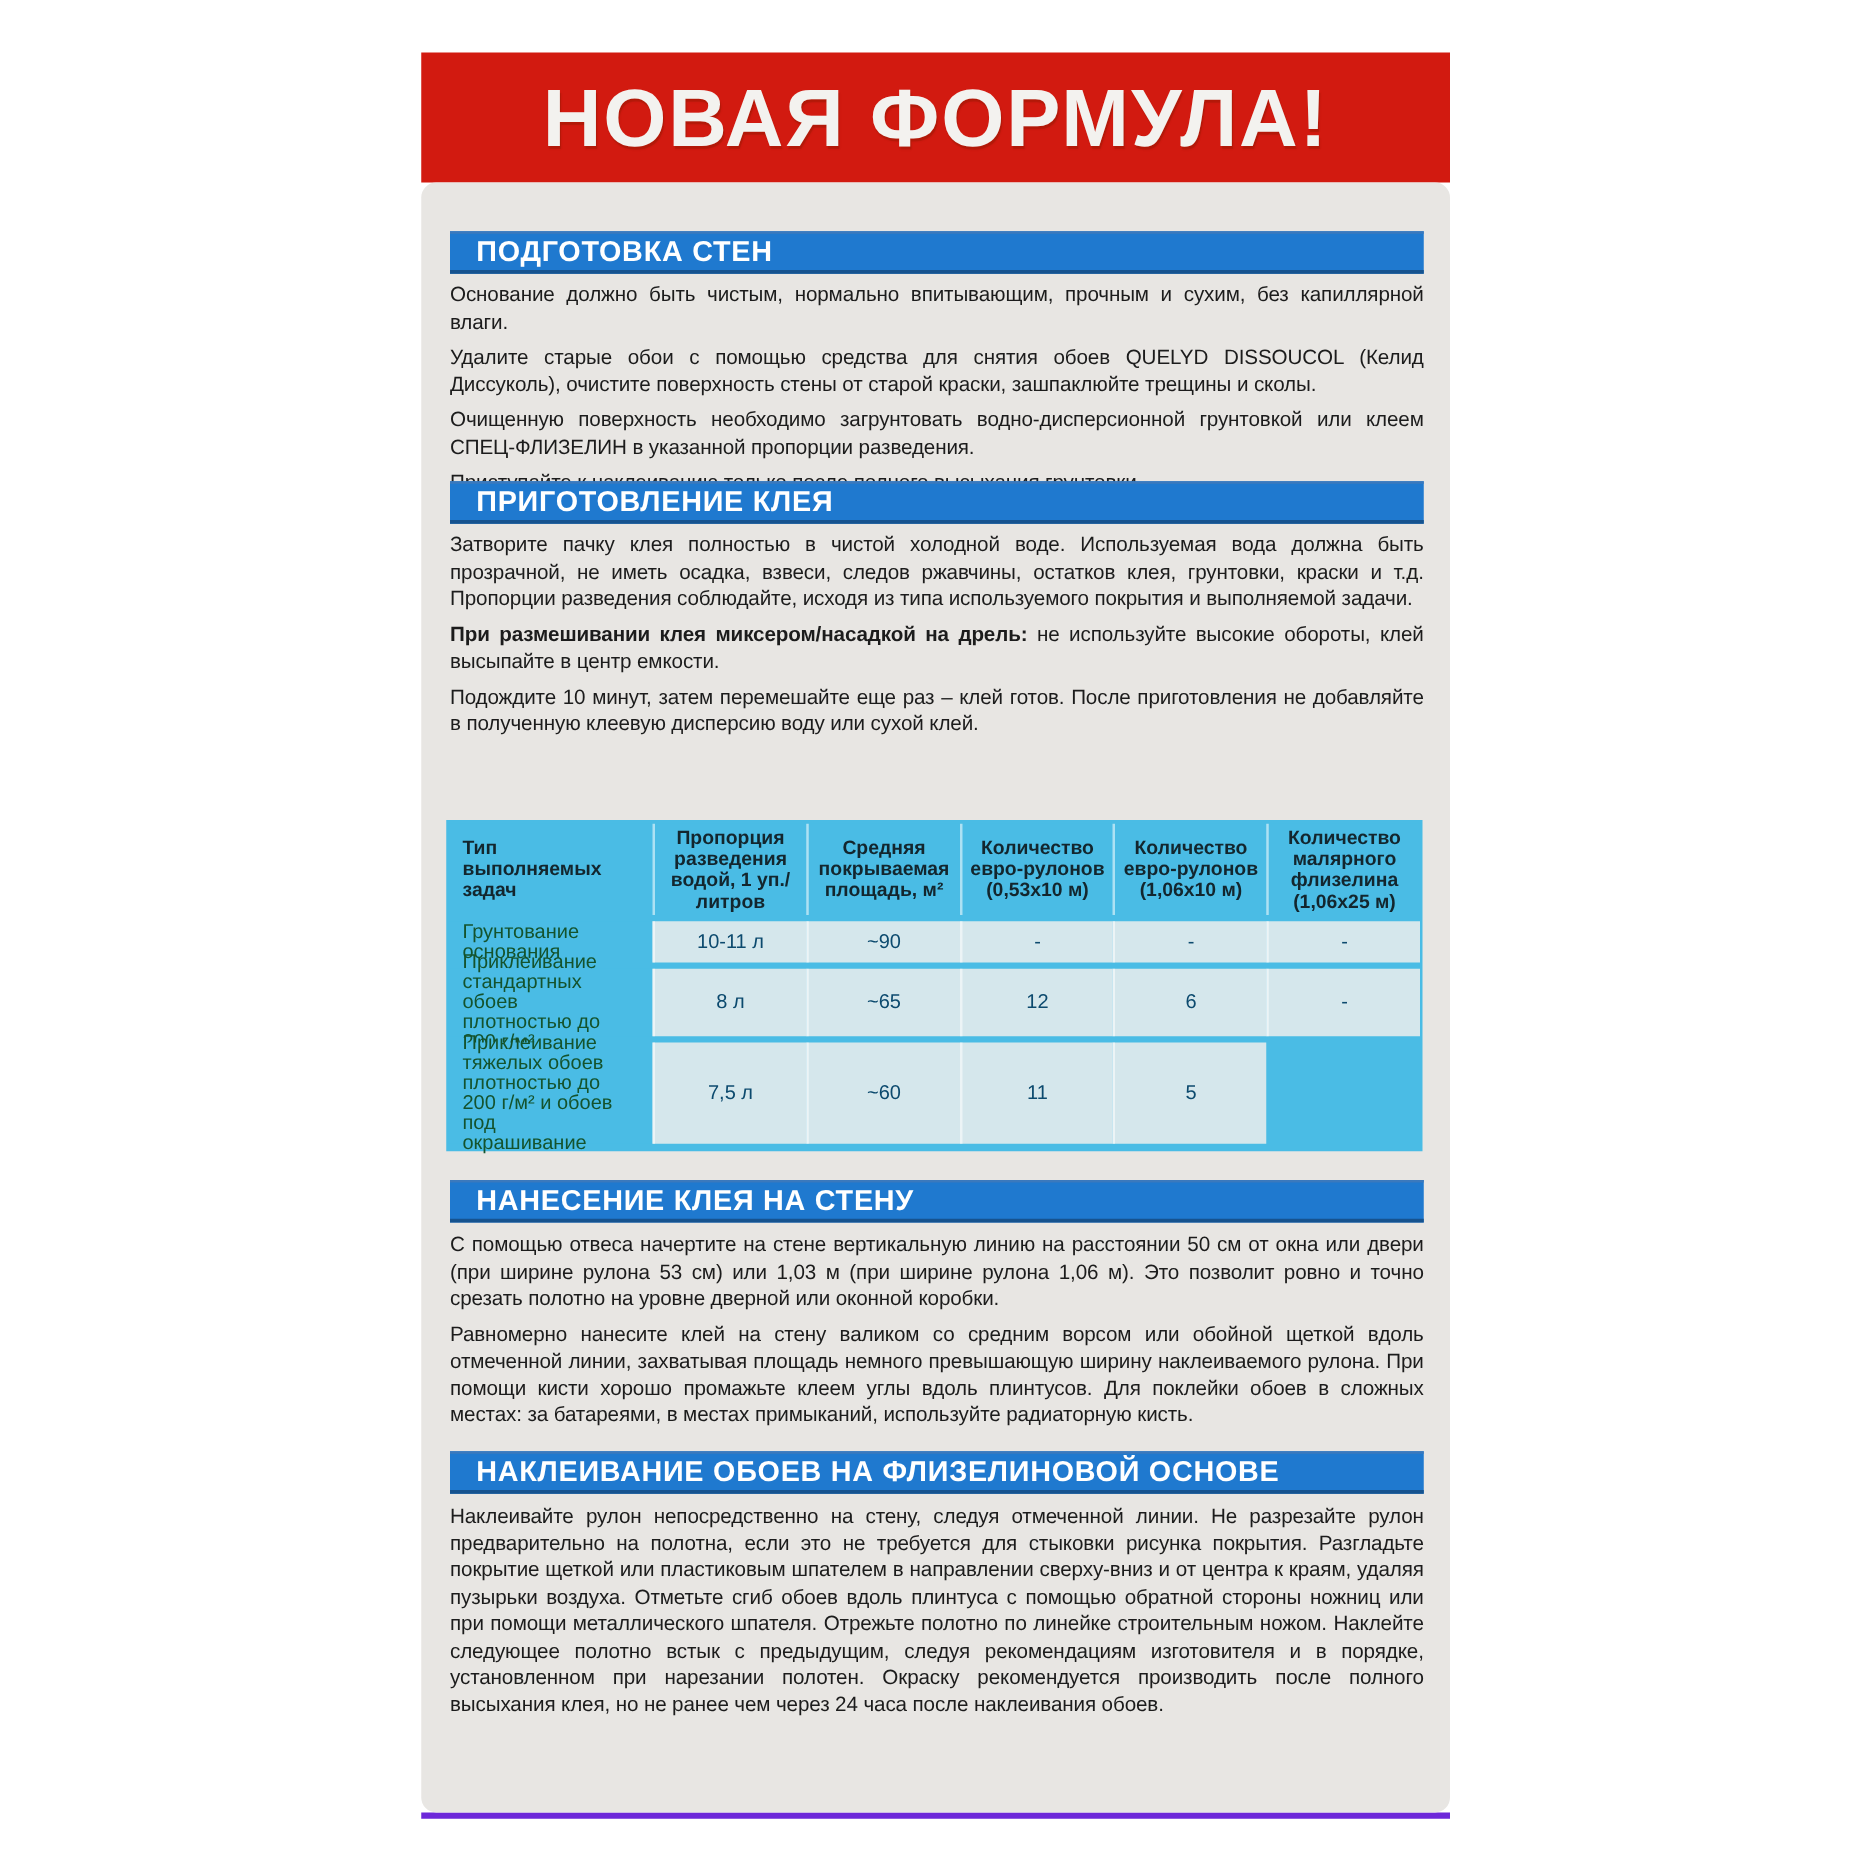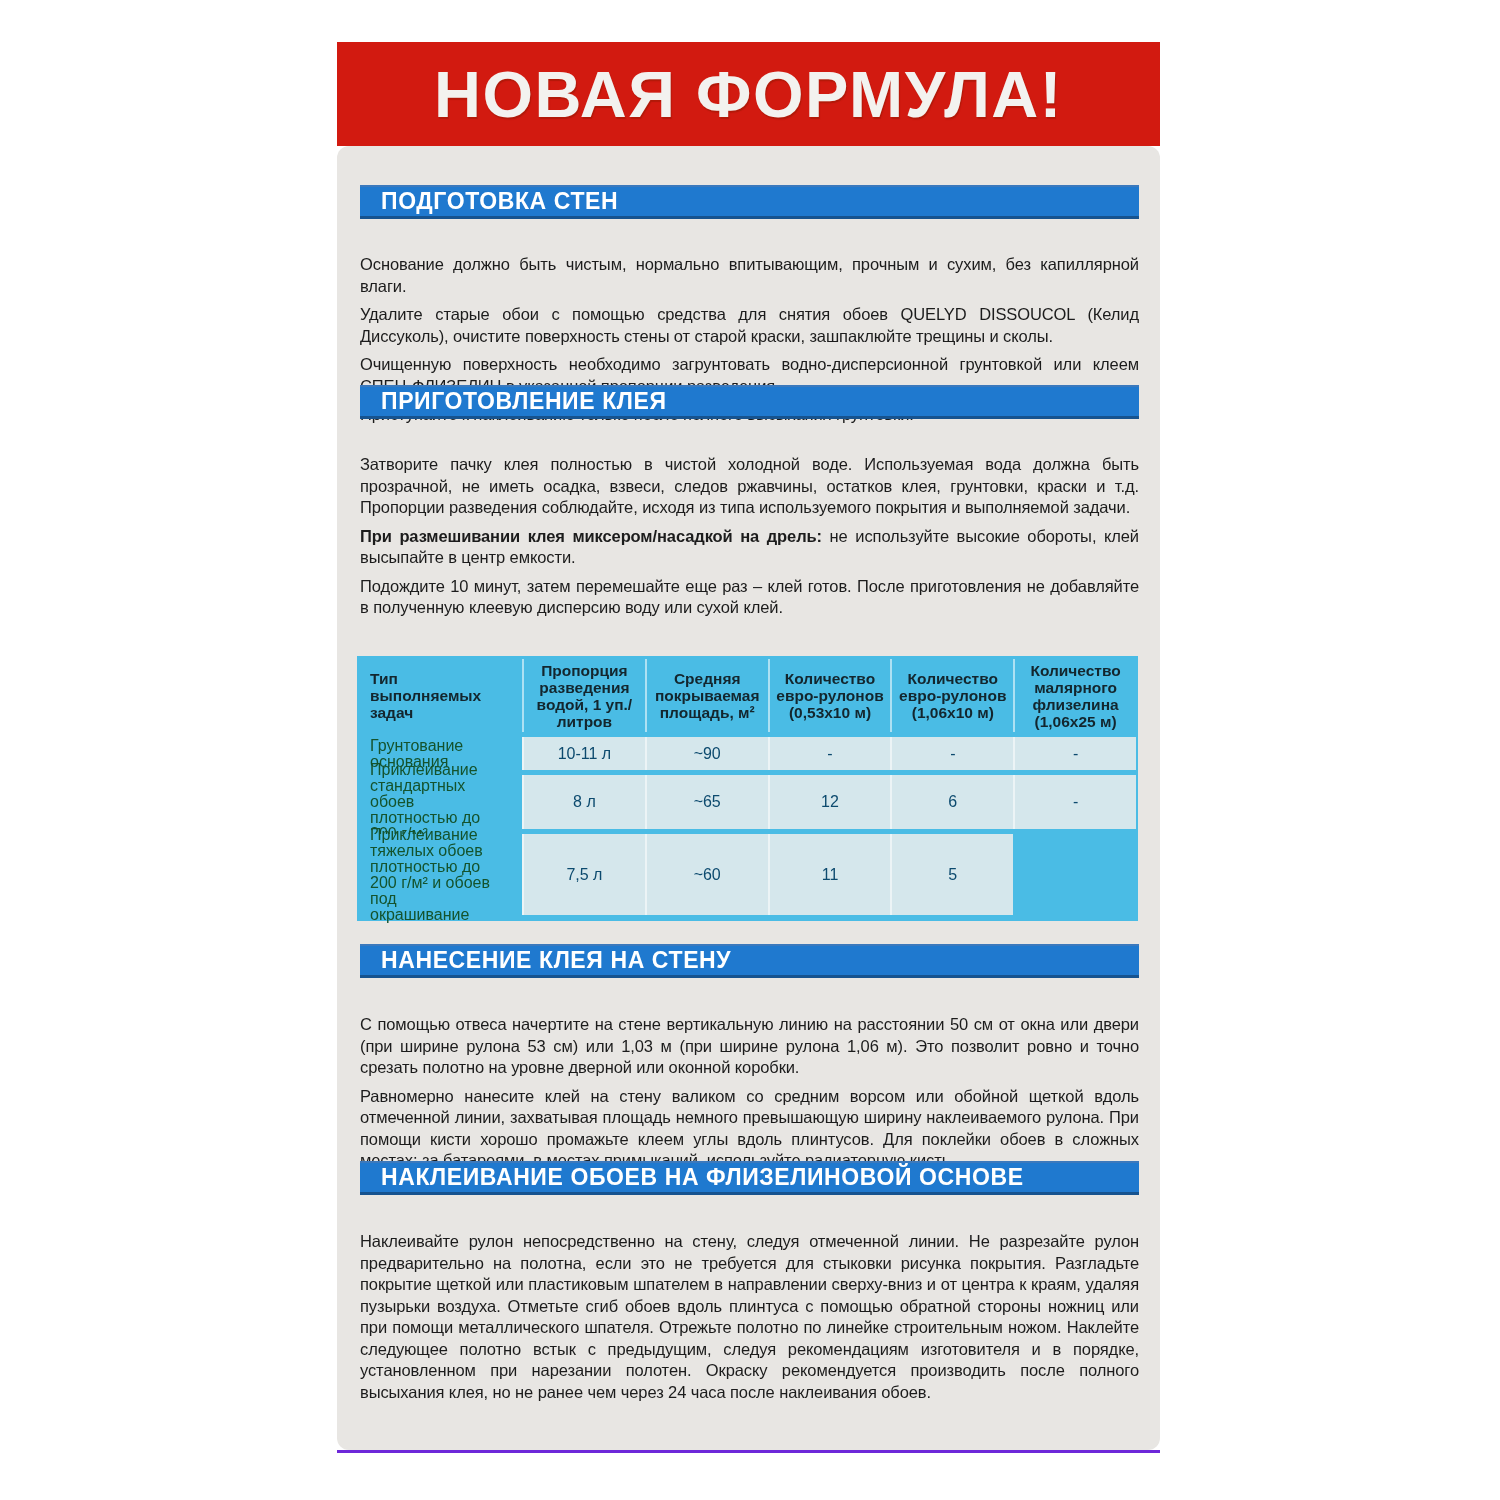--- a/index.html
+++ b/index.html
@@ -10,21 +10,21 @@
     background: #ffffff;
     font-family: "Liberation Sans", "DejaVu Sans", sans-serif;
   }
   .package {
     position: absolute;
     left: 337px;
     top: 0;
     width: 823px;
     height: 1450px;
     background: #ffffff;
-    border-bottom: 3px solid #6d28d9;
+    border-bottom: 5px solid #6d28d9;
   }
   .banner {
     position: absolute;
     top: 42px;
     left: 0;
     right: 0;
     height: 104px;
     background: #d21a10;
     display: flex;
     align-items: center;
@@ -60,21 +60,20 @@
     letter-spacing: 0.6px;
     line-height: 28px;
     padding-left: 21px;
     white-space: nowrap;
     overflow: hidden;
   }
   .pblock {
     position: absolute;
     left: 23px;
     width: 779px;
-    margin-top: 28px;
   }
   .body-p {
     margin: 0 0 7px 0;
     font-size: 16.5px;
     line-height: 21.5px;
     letter-spacing: -0.1px;
     color: #1c1c1c;
     text-align: justify;
   }
   .body-p .lead { font-weight: 700; }

